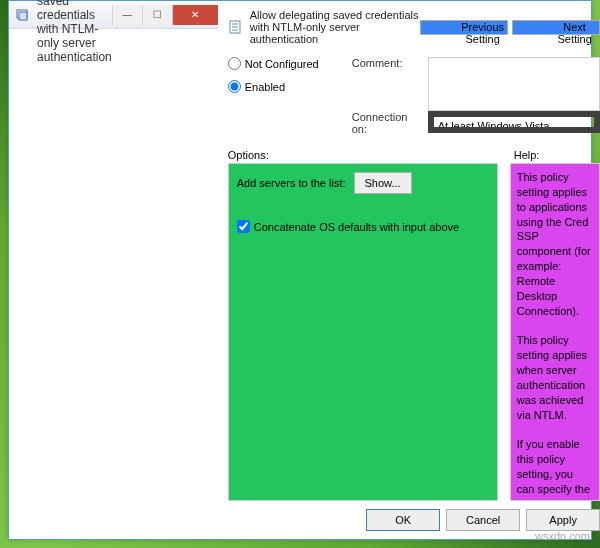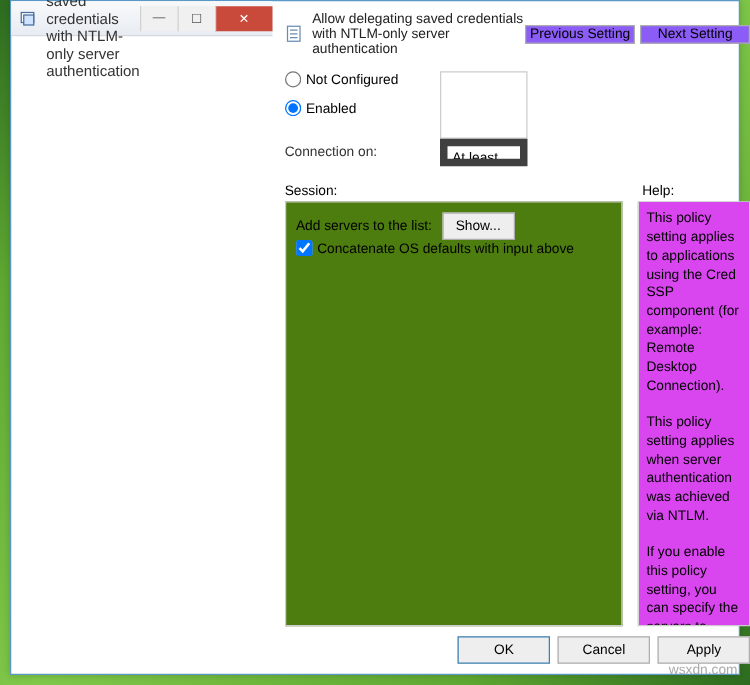--- a/index.html
+++ b/index.html
@@ -10,33 +10,33 @@
     .titlebar .app-icon { width: 16px; height: 16px; margin-right: 6px; display: inline-flex; align-items: center; justify-content: center; }
     .titlebar .title { flex: 1; font-size: 12px; color: #333; }
     .winbtns { display: flex; height: 20px; }
     .winbtn { width: 30px; height: 20px; border-left: 1px solid #d0d0d0; display: flex; align-items: center; justify-content: center; font-size: 10px; }
     .winbtn.close { background: #c94a3b; color: #fff; width: 46px; }
     .winbtn.min, .winbtn.max { background: #f0f0f0; color: #555; }
     .content { flex: 1; display: flex; flex-direction: column; padding: 6px 10px 8px 10px; }
     .header-row { display: flex; align-items: center; margin: 2px 0 8px 0; }
     .header-row .icon { width: 16px; height: 16px; margin-right: 6px; }
     .header-row .desc { flex: 1; font-size: 11px; color: #222; }
-    .navbtn { width: 88px; height: 15px; border: 1px solid #adadad; background: #8b5cf6; font-size: 11px; }
+    .navbtn { width: 88px; height: 15px; border: 1px solid #adadad; background: #3b82f6; font-size: 11px; padding-left: 37px; }
     .navbtn + .navbtn { margin-left: 4px; }
     .top-grid { display: grid; grid-template-columns: 118px 70px 1fr; gap: 0 6px; margin-top: 4px; }
     .radio-col { display: flex; flex-direction: column; gap: 10px; }
     .radio-row { display: flex; align-items: center; }
     .radio-row input { margin-right: 4px; }
     .lbl-right { color: #333; }
     .big-text { width: 100%; height: 54px; resize: none; border: 1px solid #ccc; padding: 2px; background: #fff; overflow-y: scroll; }
     .sup-box { width: 100%; height: 22px; border: 6px solid #404040; padding: 3px 4px; overflow-y: scroll; }
     .mid-labels { display: flex; margin-top: 14px; gap: 16px; }
     .mid-labels .lbl { flex: 0 0 270px; }
     .mid-row { display: flex; gap: 12px; margin-top: 2px; flex: 1; min-height: 0; }
-    .options-box { flex: 0 0 270px; border: 1px solid #ccc; background: #4d7c0f; padding: 8px; display: flex; flex-direction: column; gap: 0; }
+    .options-box { flex: 0 0 270px; border: 1px solid #ccc; background: #22c55e; padding: 8px; display: flex; flex-direction: column; gap: 26px; }
     .opt-row { display: flex; align-items: center; gap: 8px; }
     .show-btn { height: 22px; width: 58px; border: 1px solid #adadad; background: #eee; }
     .chk-row { display: flex; align-items: flex-end; gap: 4px; }
     .help-box { flex: 1; border: 1px solid #ccc; background: #d946ef; padding: 6px 6px; overflow-y: scroll; line-height: 1.35; white-space: pre-wrap; }
     .footer { display: flex; justify-content: flex-end; gap: 6px; margin-top: 8px; }
     .footer button { width: 74px; height: 22px; border: 1px solid #adadad; background: #eee; }
     .footer button.primary { border: 1px solid #3c7fb1; }
   </style>
 </head>
 <body>
@@ -75,31 +75,32 @@
       <div class="radio-col">
         <label class="radio-row">
           <input type="radio" name="st" style="">
           <span>Not Configured</span>
         </label>
         <label class="radio-row">
           <input type="radio" name="st" checked="" style="">
           <span>Enabled</span>
         </label>
       </div>
+      <div class="lbl-right">Comment:</div>
       <textarea class="big-text" style=""></textarea>
 
       <div></div>
       <div class="lbl-right" style="align-self:center">Connection on:</div>
       <div class="sup-box">
         <span>At least Windows Vista</span>
       </div>
     </div>
 
     <div class="mid-labels">
-      <span class="lbl">Session:</span>
+      <span class="lbl">Options:</span>
       <span>Help:</span>
     </div>
 
     <div class="mid-row">
       <div class="options-box">
         <div class="opt-row">
           <span>Add servers to the list:</span>
           <button class="show-btn">Show...</button>
         </div>
         <label class="chk-row">

